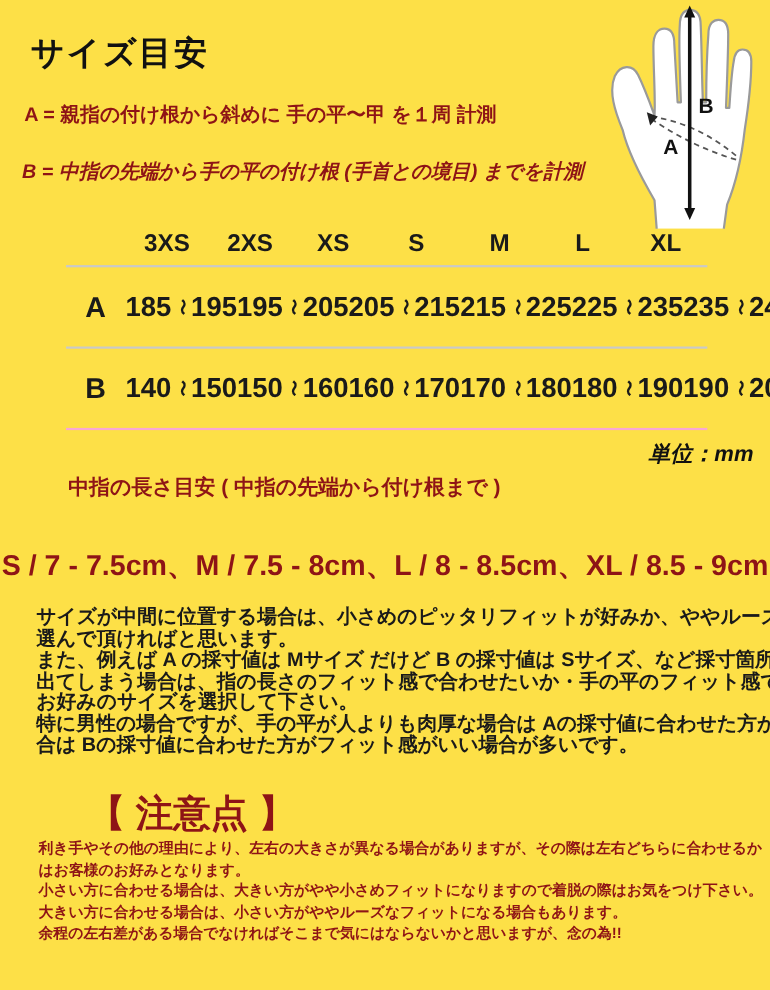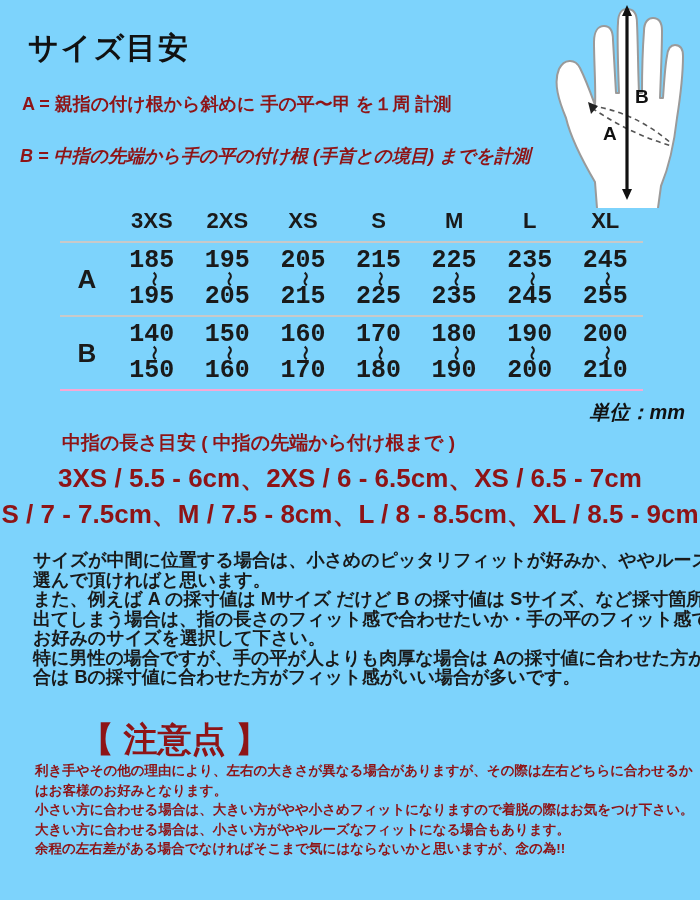--- a/index.html
+++ b/index.html
@@ -3,37 +3,37 @@
 <meta charset="utf-8">
 <style>
   * { margin:0; padding:0; box-sizing:border-box; }
   html,body { background:#ffffff; }
   body {
     width:700px; height:900px;
     font-family:"Liberation Sans","DejaVu Sans",sans-serif;
     font-weight:700;
     color:#1a1a1a;
   }
-  .page { position:relative; width:700px; height:900px; background:#7dd3fc; overflow:hidden; }
+  .page { position:relative; width:700px; height:900px; background:#fde047; overflow:hidden; }
 
   .title { position:absolute; left:28px; top:28px; font-size:30px; letter-spacing:2px; color:#111; }
 
   .measure { position:absolute; color:#8e1416; font-size:18px; white-space:pre; }
   .measure-a { left:22px; top:92px;text-align:center; }
   .measure-b { left:20px; top:144px;font-style:italic; }
 
   .hand-wrap { position:absolute; left:540px; top:2px; width:155px; height:206px; }
 
   .size-table { position:absolute; left:60px; top:201px; width:583px; border-bottom:2px solid #f9a8d4; }
   .trow { display:grid; grid-template-columns:54px repeat(7,1fr); align-items:center; }
   .trow.head { height:40px; }
   .trow.tdata { height:74px; border-top:2px solid #c9c9c9; }
   .th { text-align:center; font-size:22px; }
   .rowlabel { text-align:center; font-size:26px; }
-  .cell { display:flex; flex-direction:column; align-items:center; justify-content:center; font-size:25px; line-height:24px;font-family:Liberation Mono, monospace; }
+  .cell { display:flex; flex-direction:row; align-items:center; justify-content:center; font-size:25px; line-height:24px; }
   .tilde { display:block; transform:rotate(90deg); font-size:15px; line-height:12px; height:12px; width:18px; text-align:center; }
 
   .unit { position:absolute; right:15px; top:399px; font-size:20px; color:#111;font-style:italic; }
 
   .finger-heading { position:absolute; left:62px; top:430px; color:#8e1416; font-size:19px; white-space:pre; }
   .finger-line { position:absolute; left:0; width:700px; text-align:center; color:#8e1416; font-size:26px; white-space:pre; }
   .finger-line1 { top:461px; }
   .finger-line2 { top:497px; }
 
   .fit-notes {
@@ -180,21 +180,20 @@
         <span>200</span>
         <span class="tilde">〜</span>
         <span>210</span>
       </div>
     </div>
   </div>
 
   <div class="unit">単位：mm</div>
 
   <div class="finger-heading">中指の長さ目安 ( 中指の先端から付け根まで )</div>
-  <div class="finger-line finger-line1">3XS / 5.5 - 6cm、2XS / 6 - 6.5cm、XS / 6.5 - 7cm</div>
   <div class="finger-line finger-line2">S / 7 - 7.5cm、M / 7.5 - 8cm、L / 8 - 8.5cm、XL / 8.5 - 9cm</div>
 
   <div class="fit-notes">サイズが中間に位置する場合は、小さめのピッタリフィットが好みか、ややルーズなフィットが好みかで
 選んで頂ければと思います。
 また、例えば A の採寸値は Mサイズ だけど B の採寸値は Sサイズ、など採寸箇所によりサイズの前後が
 出てしまう場合は、指の長さのフィット感で合わせたいか・手の平のフィット感で合わせたいか、により
 お好みのサイズを選択して下さい。
 特に男性の場合ですが、手の平が人よりも肉厚な場合は Aの採寸値に合わせた方が、指が人よりも長い場
 合は Bの採寸値に合わせた方がフィット感がいい場合が多いです。</div>
 

